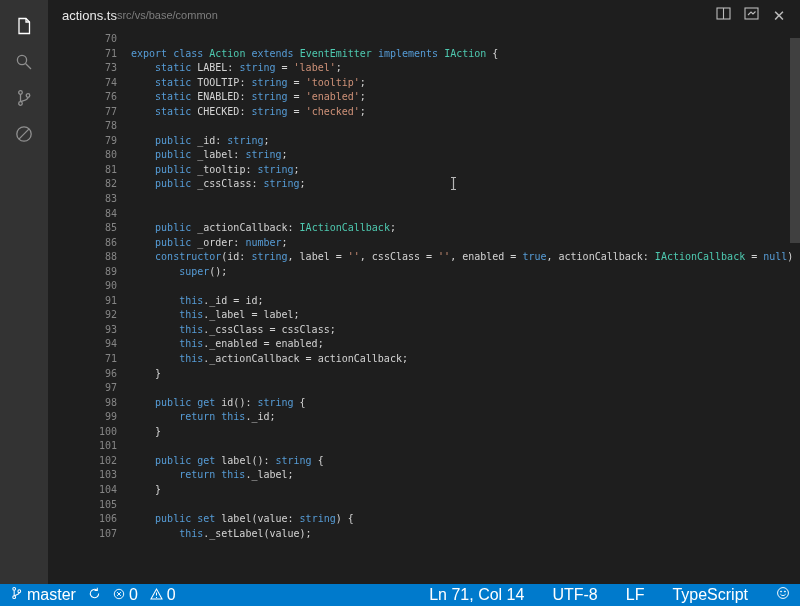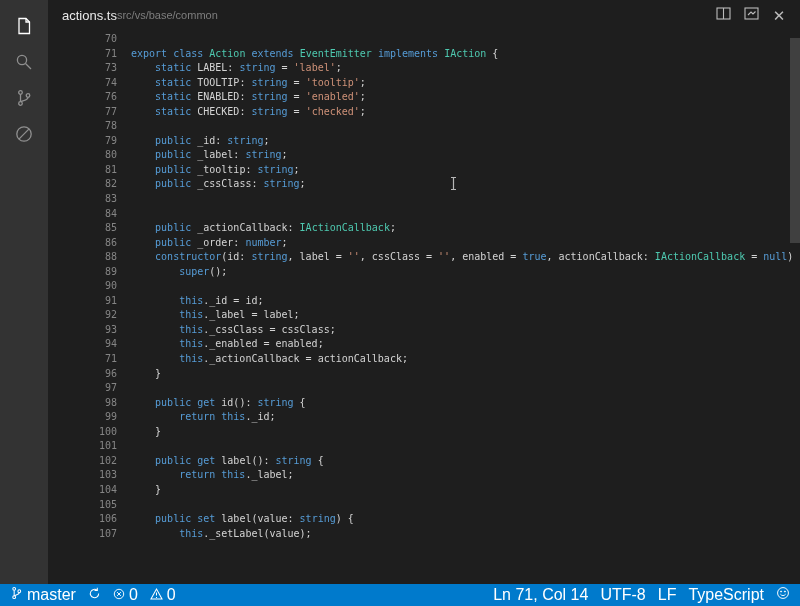--- a/index.html
+++ b/index.html
@@ -34,21 +34,21 @@
   .c-type { color:#4EC9B0; }
   .c-str { color:#CE9178; }
   .c-plain { color:#D4D4D4; }
   .scrollbar { position:absolute; top:0; right:0; width:10px; bottom:0; }
   .scroll-thumb { position:absolute; top:8px; right:0; width:10px; height:205px; background:rgba(121,121,121,.38); cursor:pointer; }
 
   
   .status-bar { height:22px; flex:none; background:#007ACC; display:flex; align-items:center; color:#FFFFFF; font-size:16px; padding:0 10px; }
   .sb-item { display:flex; align-items:center; gap:4px; margin-right:12px; cursor:pointer; }
   .sb-right { margin-left:auto; display:flex; align-items:center; }
-  .sb-right .sb-item { margin-right:0; margin-left:12px; }
+  .sb-right .sb-item { margin-right:0; margin-left:28px; }
   .status-bar svg { stroke:#FFFFFF; fill:none; stroke-width:1.1; }
 
   
   .mouse-ibeam { position:absolute; left:449px; top:176px; pointer-events:none; opacity:.9; }
 </style>
 </head>
 <body>
 
 <div class="app">
   <div class="main">

